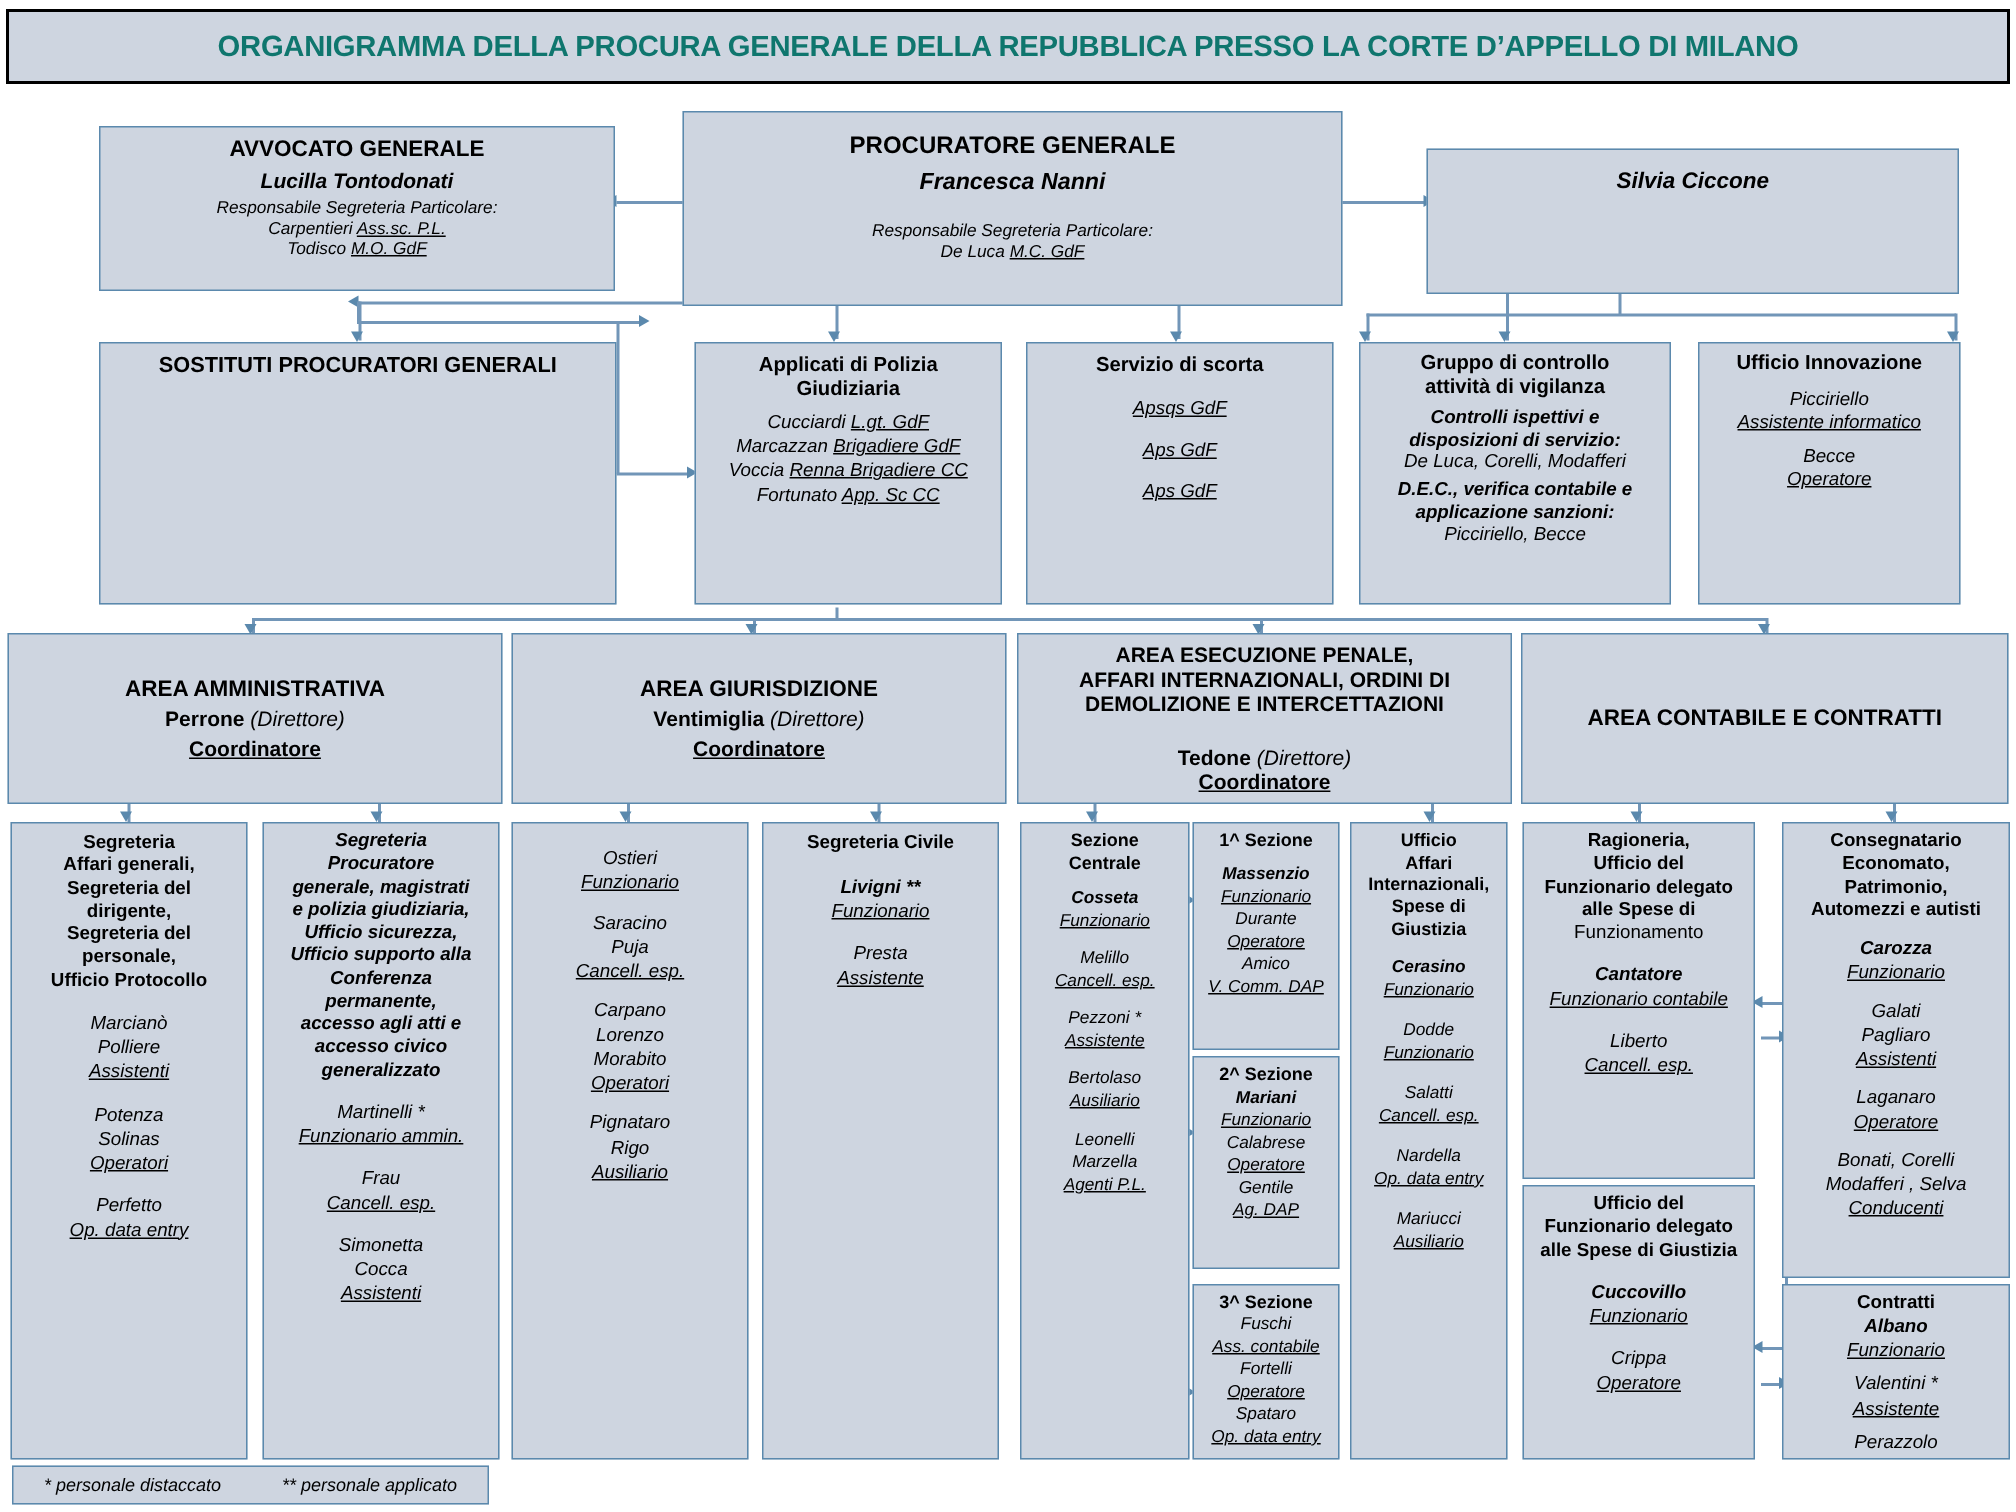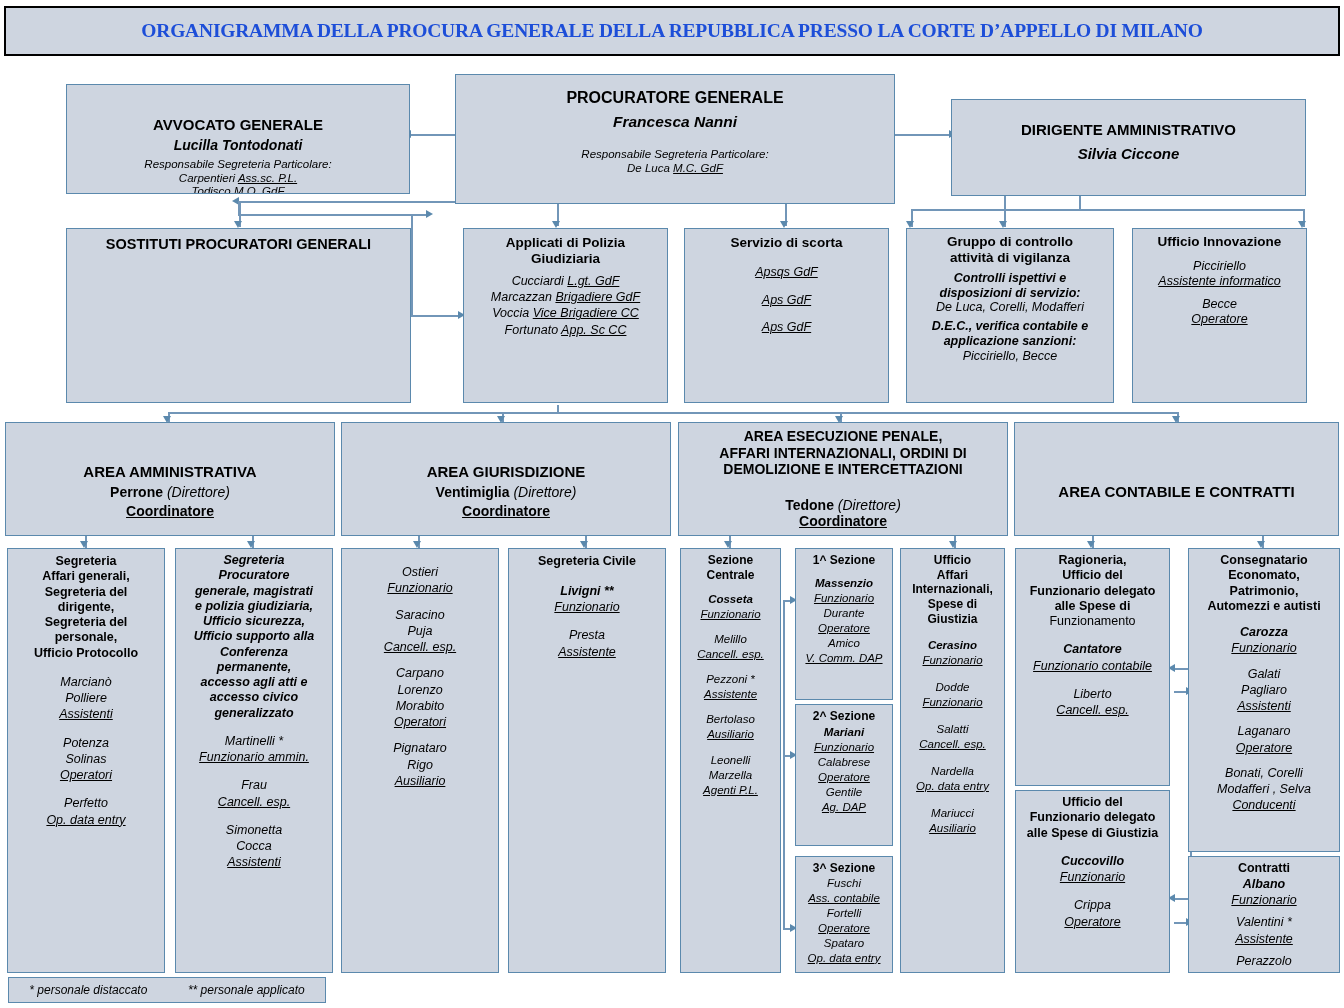--- a/index.html
+++ b/index.html
@@ -21,34 +21,33 @@
     overflow: hidden;
   }
   .title-banner {
     position: absolute;
     left: 4px; top: 6px; width: 1336px; height: 50px;
     background: #ced5e0;
     border: 2px solid #000000;
     display: flex; align-items: center; justify-content: center;
   }
   .title-banner span {
-    font-size: 19.5px; font-weight: bold; color: #1d4ed8;
+    font-size: 19.5px; font-weight: bold; color: #0f766e;
     letter-spacing: -0.2px;
-    font-family: Liberation Serif, serif;
   }
 
   .hd  { font-weight: bold; }
   .hd-n { font-weight: normal; }
   .it  { font-style: italic; }
   .bi  { font-weight: bold; font-style: italic; }
   .u   { text-decoration: underline; }
   .ln  { display: block; }
 
   
-  .f15 { font-size: 15px; margin-top: 25px; }
+  .f15 { font-size: 15px; }
   .f14 { font-size: 14px; }
   .f135{ font-size: 13.5px; }
   .f125{ font-size: 12.5px; }
   .f12 { font-size: 12px; }
   .f115{ font-size: 11.5px; }
 
   .pad6 { padding: 6px 5px; }
   .pad5 { padding: 5px 4px; }
   .pad4 { padding: 4px 3px; }
 
@@ -171,35 +170,34 @@
   </div>
 
   <div class="box pad6" style="left:455px; top:74px; width:440px; height:130px;">
     <div class="hd f16" style="font-size:16px; margin-top:8px;text-align:center;">PROCURATORE  GENERALE</div>
     <div class="bi f15" style="font-size:15.5px; margin-top:5px;">Francesca Nanni</div>
     <div class="it f115" style="margin-top:17px;">Responsabile Segreteria Particolare:</div>
     <div class="it f115"><span>De Luca</span> <span class="u">M.C. GdF</span></div>
   </div>
 
   <div class="box pad6" style="left:951px; top:99px; width:355px; height:97px;">
-    <div class="hd f15" style="margin-top:15px;">DIRIGENTE AMMINISTRATIVO</div>
     <div class="bi f15" style="margin-top:6px;">Silvia Ciccone</div>
   </div>
 
   <div class="box pad6" style="left:66px; top:228px; width:345px; height:175px; text-align:left; padding:7px 10px;">
     <div class="hd f145" style="font-size:14.5px; text-align:center;">SOSTITUTI PROCURATORI GENERALI</div>
   </div>
 
   <div class="box pad6" style="left:463px; top:228px; width:205px; height:175px;">
     <div class="hd f135">Applicati  di Polizia</div>
     <div class="hd f135">Giudiziaria</div>
     <div class="it f125" style="margin-top:6px; line-height:1.30;">
       <span class="ln"><span>Cucciardi</span> <span class="u">L.gt. GdF</span></span>
       <span class="ln"><span>Marcazzan</span> <span class="u">Brigadiere GdF</span></span>
-      <span class="ln"><span>Voccia</span> <span class="u">Vice Brigadiere CC</span></span>
+      <span class="ln"><span>Voccia</span> <span class="u">Renna Brigadiere CC</span></span>
       <span class="ln"><span>Fortunato</span> <span class="u">App. Sc CC</span></span>
     </div>
   </div>
 
   <div class="box pad6" style="left:684px; top:228px; width:205px; height:175px;">
     <div class="hd f135">Servizio di scorta</div>
     <div class="it u f125" style="margin-top:14px;">Apsqs GdF</div>
     <div class="it u f125" style="margin-top:13px;">Aps GdF</div>
     <div class="it u f125" style="margin-top:13px;">Aps GdF</div>
   </div>
@@ -330,21 +328,21 @@
     <div class="f125" style="margin-top:14px; line-height:1.30;">
       <span class="ln bi">Livigni **</span>
       <span class="ln it u">Funzionario</span>
     </div>
     <div class="it f125" style="margin-top:12px; line-height:1.30;">
       <span class="ln">Presta</span>
       <span class="ln u">Assistente</span>
     </div>
   </div>
 
-  <div class="box pad4" style="left:680px; top:548px; width:101px; height:425px;">
+  <div class="box pad4" style="left:680px; top:548px; width:113px; height:425px;">
     <div class="hd f12" style="line-height:1.22;">
       <span class="ln">Sezione</span>
       <span class="ln">Centrale</span>
     </div>
     <div class="f115" style="margin-top:10px; line-height:1.30;">
       <span class="ln bi">Cosseta</span>
       <span class="ln it u">Funzionario</span>
     </div>
     <div class="it f115" style="margin-top:10px; line-height:1.30;">
       <span class="ln">Melillo</span>

